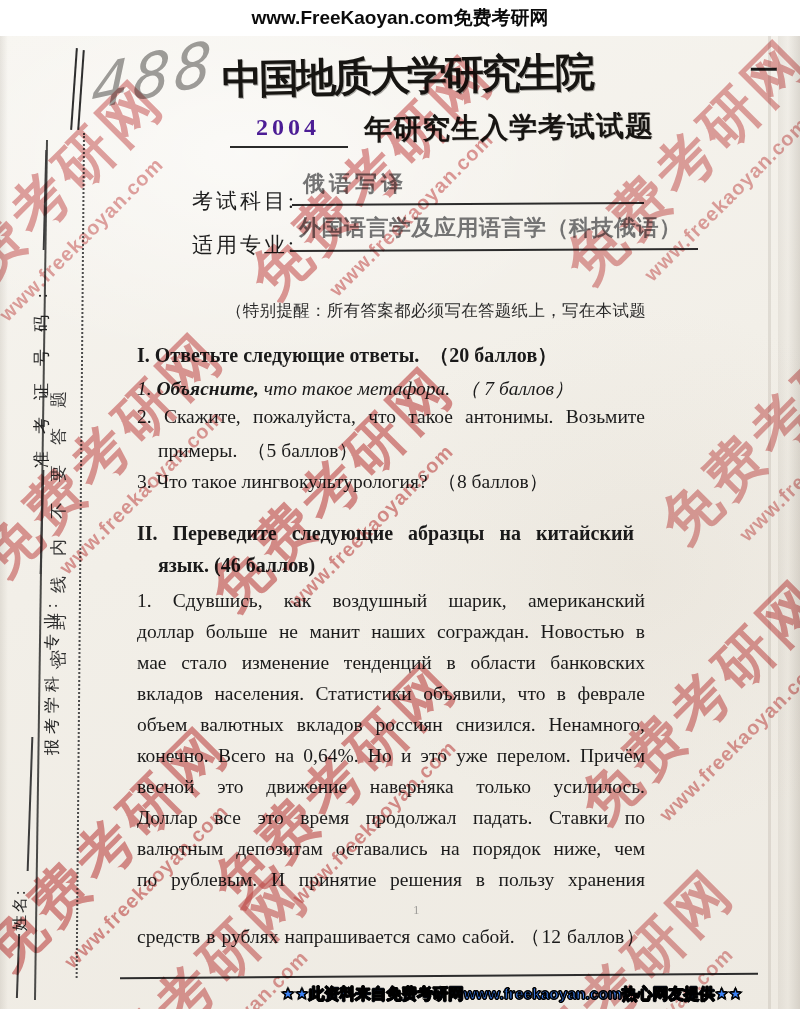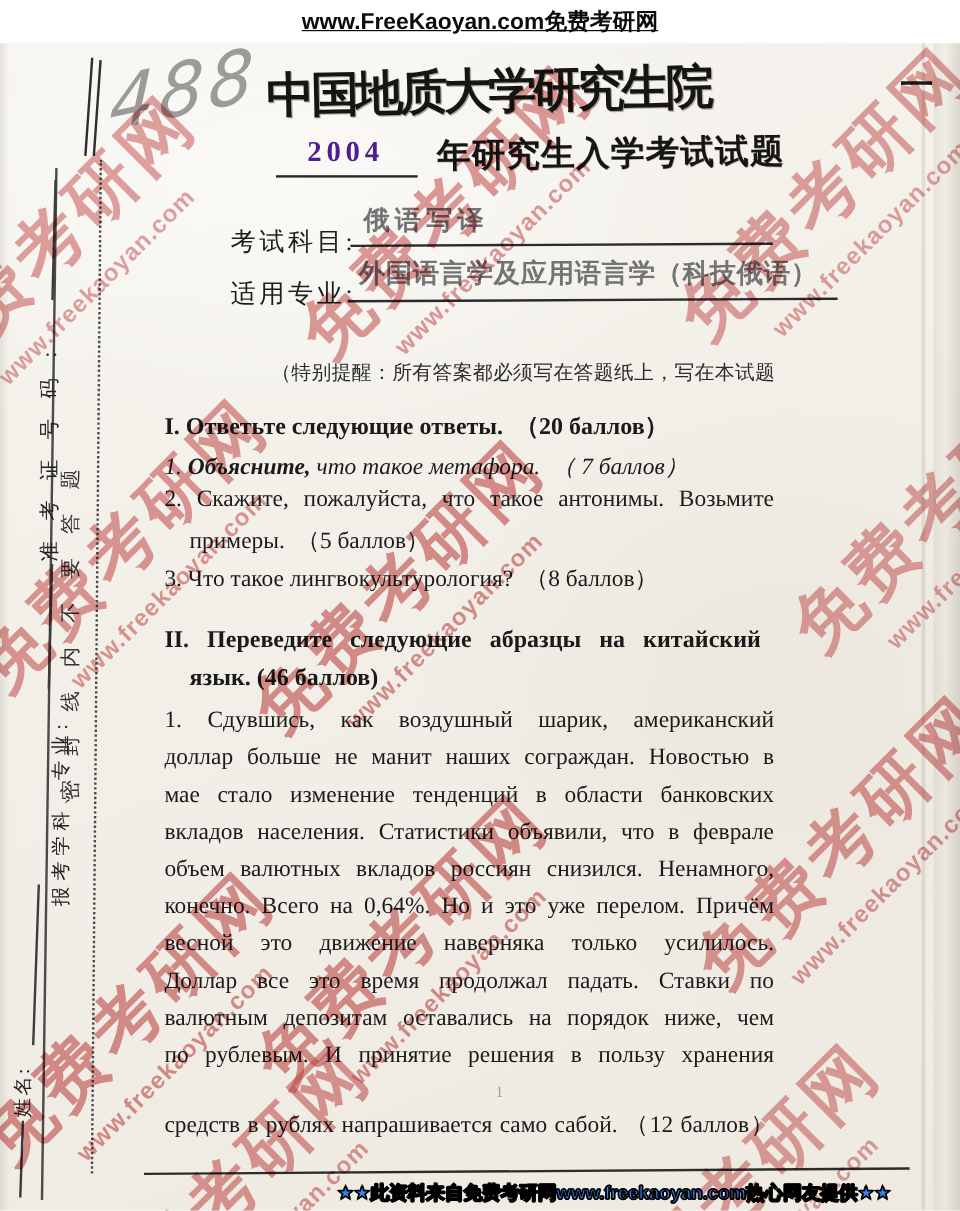--- a/index.html
+++ b/index.html
@@ -21,21 +21,21 @@
   .edge-right{position:absolute;right:0;top:36px;width:22px;height:973px;
     background:linear-gradient(90deg,rgba(120,110,96,.10),rgba(120,110,96,.03) 45%,rgba(120,110,96,.20));}
   .edge-left{position:absolute;left:0;top:36px;width:8px;height:973px;background:linear-gradient(90deg,rgba(120,110,96,.14),rgba(120,110,96,0));}
 
   
   .site-banner{
     position:absolute;top:5px;left:0;width:100%;text-align:center;
     font-family:"Liberation Sans","DejaVu Sans",sans-serif;
     font-weight:bold;font-size:19px;color:#0b0b0b;z-index:12;
   }
-  .site-banner span{text-decoration:underline;}
+  .site-banner span{}
 
   
   .hand-number{
     position:absolute;left:90px;top:40px;z-index:11;
     font-family:"DejaVu Sans",sans-serif;font-style:italic;
     font-size:60px;color:#8d8b88;letter-spacing:4px;
     transform:rotate(-12deg) skewX(-14deg);opacity:.85;
   }
   .tick-line{position:absolute;width:2px;background:#2e2e2e;z-index:11;}
   .uni-title{

